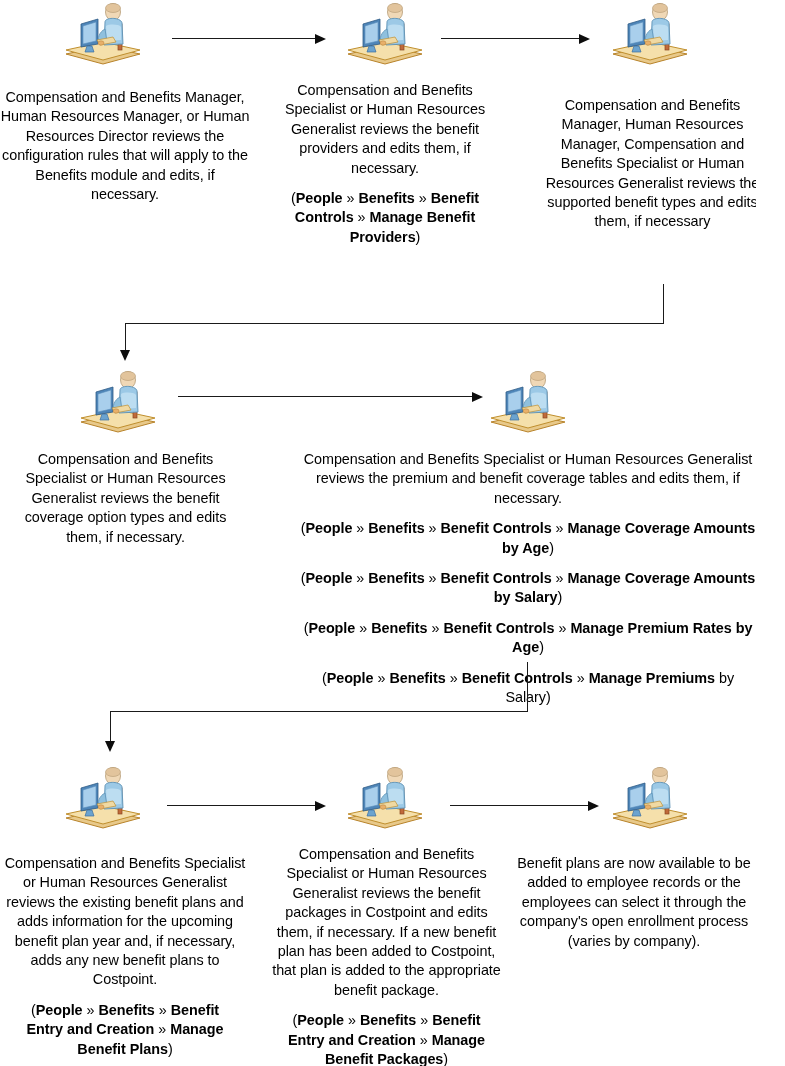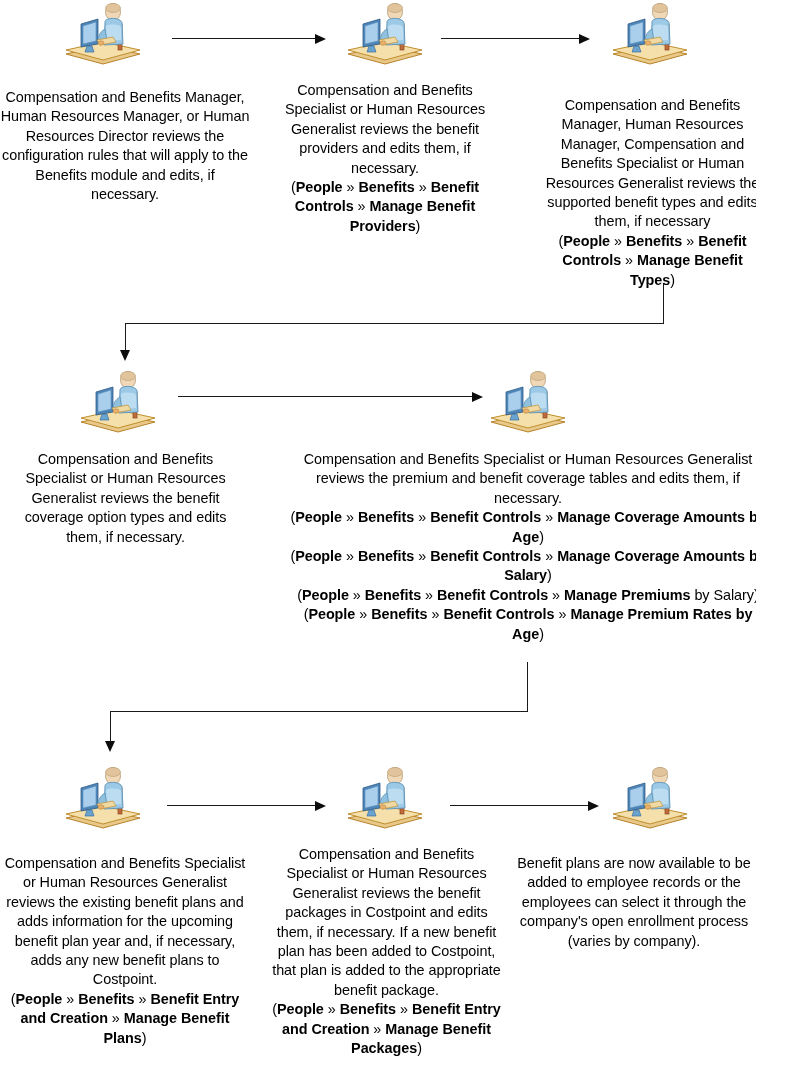--- a/index.html
+++ b/index.html
@@ -31,21 +31,21 @@
   
   .node-text {
     position: absolute;
     text-align: center;
     font-size: 14.4px;
     line-height: 19.4px;
     color: #000000;
     letter-spacing: -0.05px;
   }
   .node-text .para { margin: 0; }
-  .node-text .path { margin: 0; }
+  .node-text .path { margin: 11px; }
   .path b { font-weight: bold; }
   .path .sep { font-weight: normal; }
   .path .paren { font-weight: normal; }
 
   
   .conn { position: absolute; }
   .h-line {
     position: absolute;
     height: 0;
     border-top: 1.4px solid #1a1a1a;
@@ -150,23 +150,20 @@
 
   <div class="node-text" style="left:270px; top:81px; width:230px;">
     <p class="para">Compensation and Benefits Specialist or Human Resources Generalist reviews the benefit providers and edits them, if necessary.</p>
     <p class="path">
       <span class="paren">(</span><b>People</b><span class="sep"> » </span><b>Benefits</b><span class="sep"> » </span><b>Benefit Controls</b><span class="sep"> » </span><b>Manage Benefit Providers</b><span class="paren">)</span>
     </p>
   </div>
 
   <div class="node-text" style="left:545px; top:96px; width:215px;">
     <p class="para">Compensation and Benefits Manager, Human Resources Manager, Compensation and Benefits Specialist or Human Resources Generalist reviews the supported benefit types and edits them, if necessary</p>
-    <p class="path">
-      <span class="paren">(</span><b>People</b><span class="sep"> » </span><b>Benefits</b><span class="sep"> » </span><b>Benefit Controls</b><span class="sep"> » </span><b>Manage Benefit Types</b><span class="paren">)</span>
-    </p>
   </div>
 
   <div class="conn">
     <div class="v-line" style="left:663px; top:284px; height:40px;"></div>
     <div class="h-line" style="left:125px; top:323px; width:539px;"></div>
     <div class="v-line" style="left:125px; top:323px; height:30px;"></div>
     <div class="arrow-down" style="left:120px; top:350px;"></div>
   </div>
 
   <div class="ws-icon" style="left:76px; top:370px;">
@@ -220,24 +217,24 @@
 
   <div class="node-text" style="left:288px; top:450px; width:480px;">
     <p class="para">Compensation and Benefits Specialist or Human Resources Generalist reviews the premium and benefit coverage tables and edits them, if necessary.</p>
     <p class="path">
       <span class="paren">(</span><b>People</b><span class="sep"> » </span><b>Benefits</b><span class="sep"> » </span><b>Benefit Controls</b><span class="sep"> » </span><b>Manage Coverage Amounts by Age</b><span class="paren">)</span>
     </p>
     <p class="path">
       <span class="paren">(</span><b>People</b><span class="sep"> » </span><b>Benefits</b><span class="sep"> » </span><b>Benefit Controls</b><span class="sep"> » </span><b>Manage Coverage Amounts by Salary</b><span class="paren">)</span>
     </p>
     <p class="path">
+      <span class="paren">(</span><b>People</b><span class="sep"> » </span><b>Benefits</b><span class="sep"> » </span><b>Benefit Controls</b><span class="sep"> » </span><b>Manage Premium Rates by Age</b><span class="paren">)</span>
+    </p>
+    <p class="path">
       <span class="paren">(</span><b>People</b><span class="sep"> » </span><b>Benefits</b><span class="sep"> » </span><b>Benefit Controls</b><span class="sep"> » </span><b>Manage Premiums</b><span class="sep"> by Salary</span><span class="paren">)</span>
-    </p>
-    <p class="path">
-      <span class="paren">(</span><b>People</b><span class="sep"> » </span><b>Benefits</b><span class="sep"> » </span><b>Benefit Controls</b><span class="sep"> » </span><b>Manage Premium Rates by Age</b><span class="paren">)</span>
     </p>
   </div>
 
   <div class="conn">
     <div class="v-line" style="left:527px; top:662px; height:50px;"></div>
     <div class="h-line" style="left:110px; top:711px; width:418px;"></div>
     <div class="v-line" style="left:110px; top:711px; height:33px;"></div>
     <div class="arrow-down" style="left:105px; top:741px;"></div>
   </div>
 

